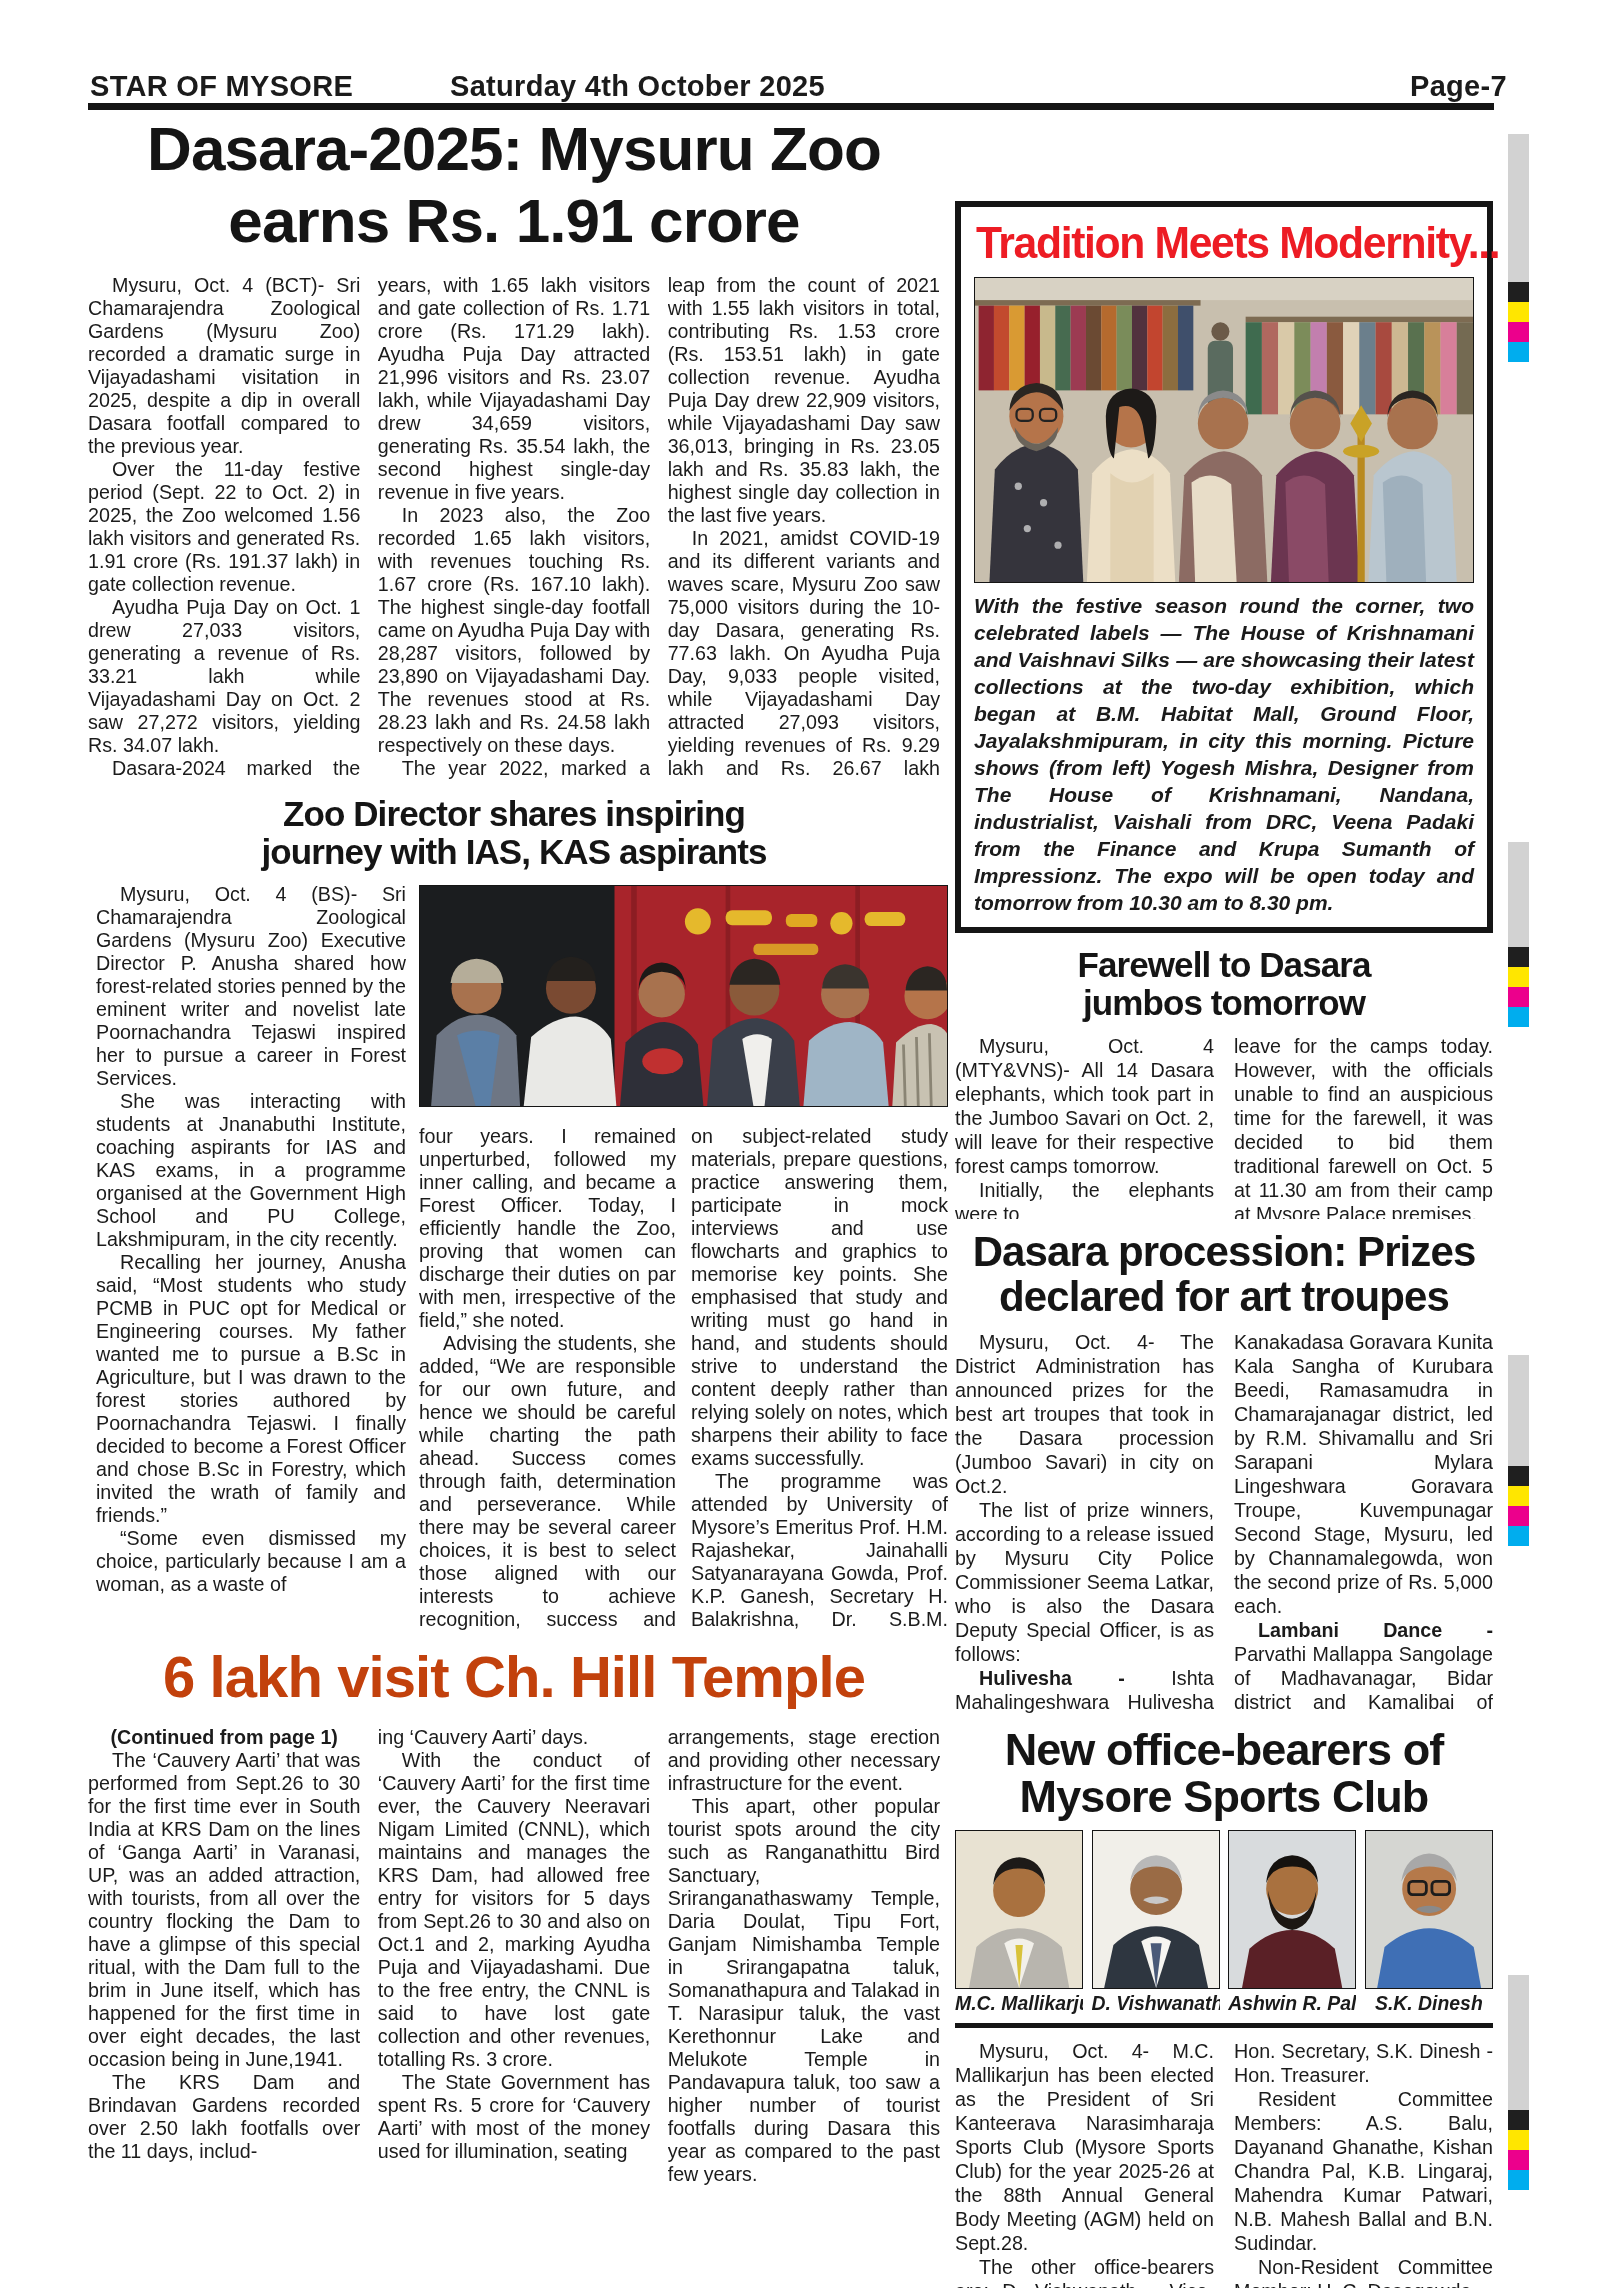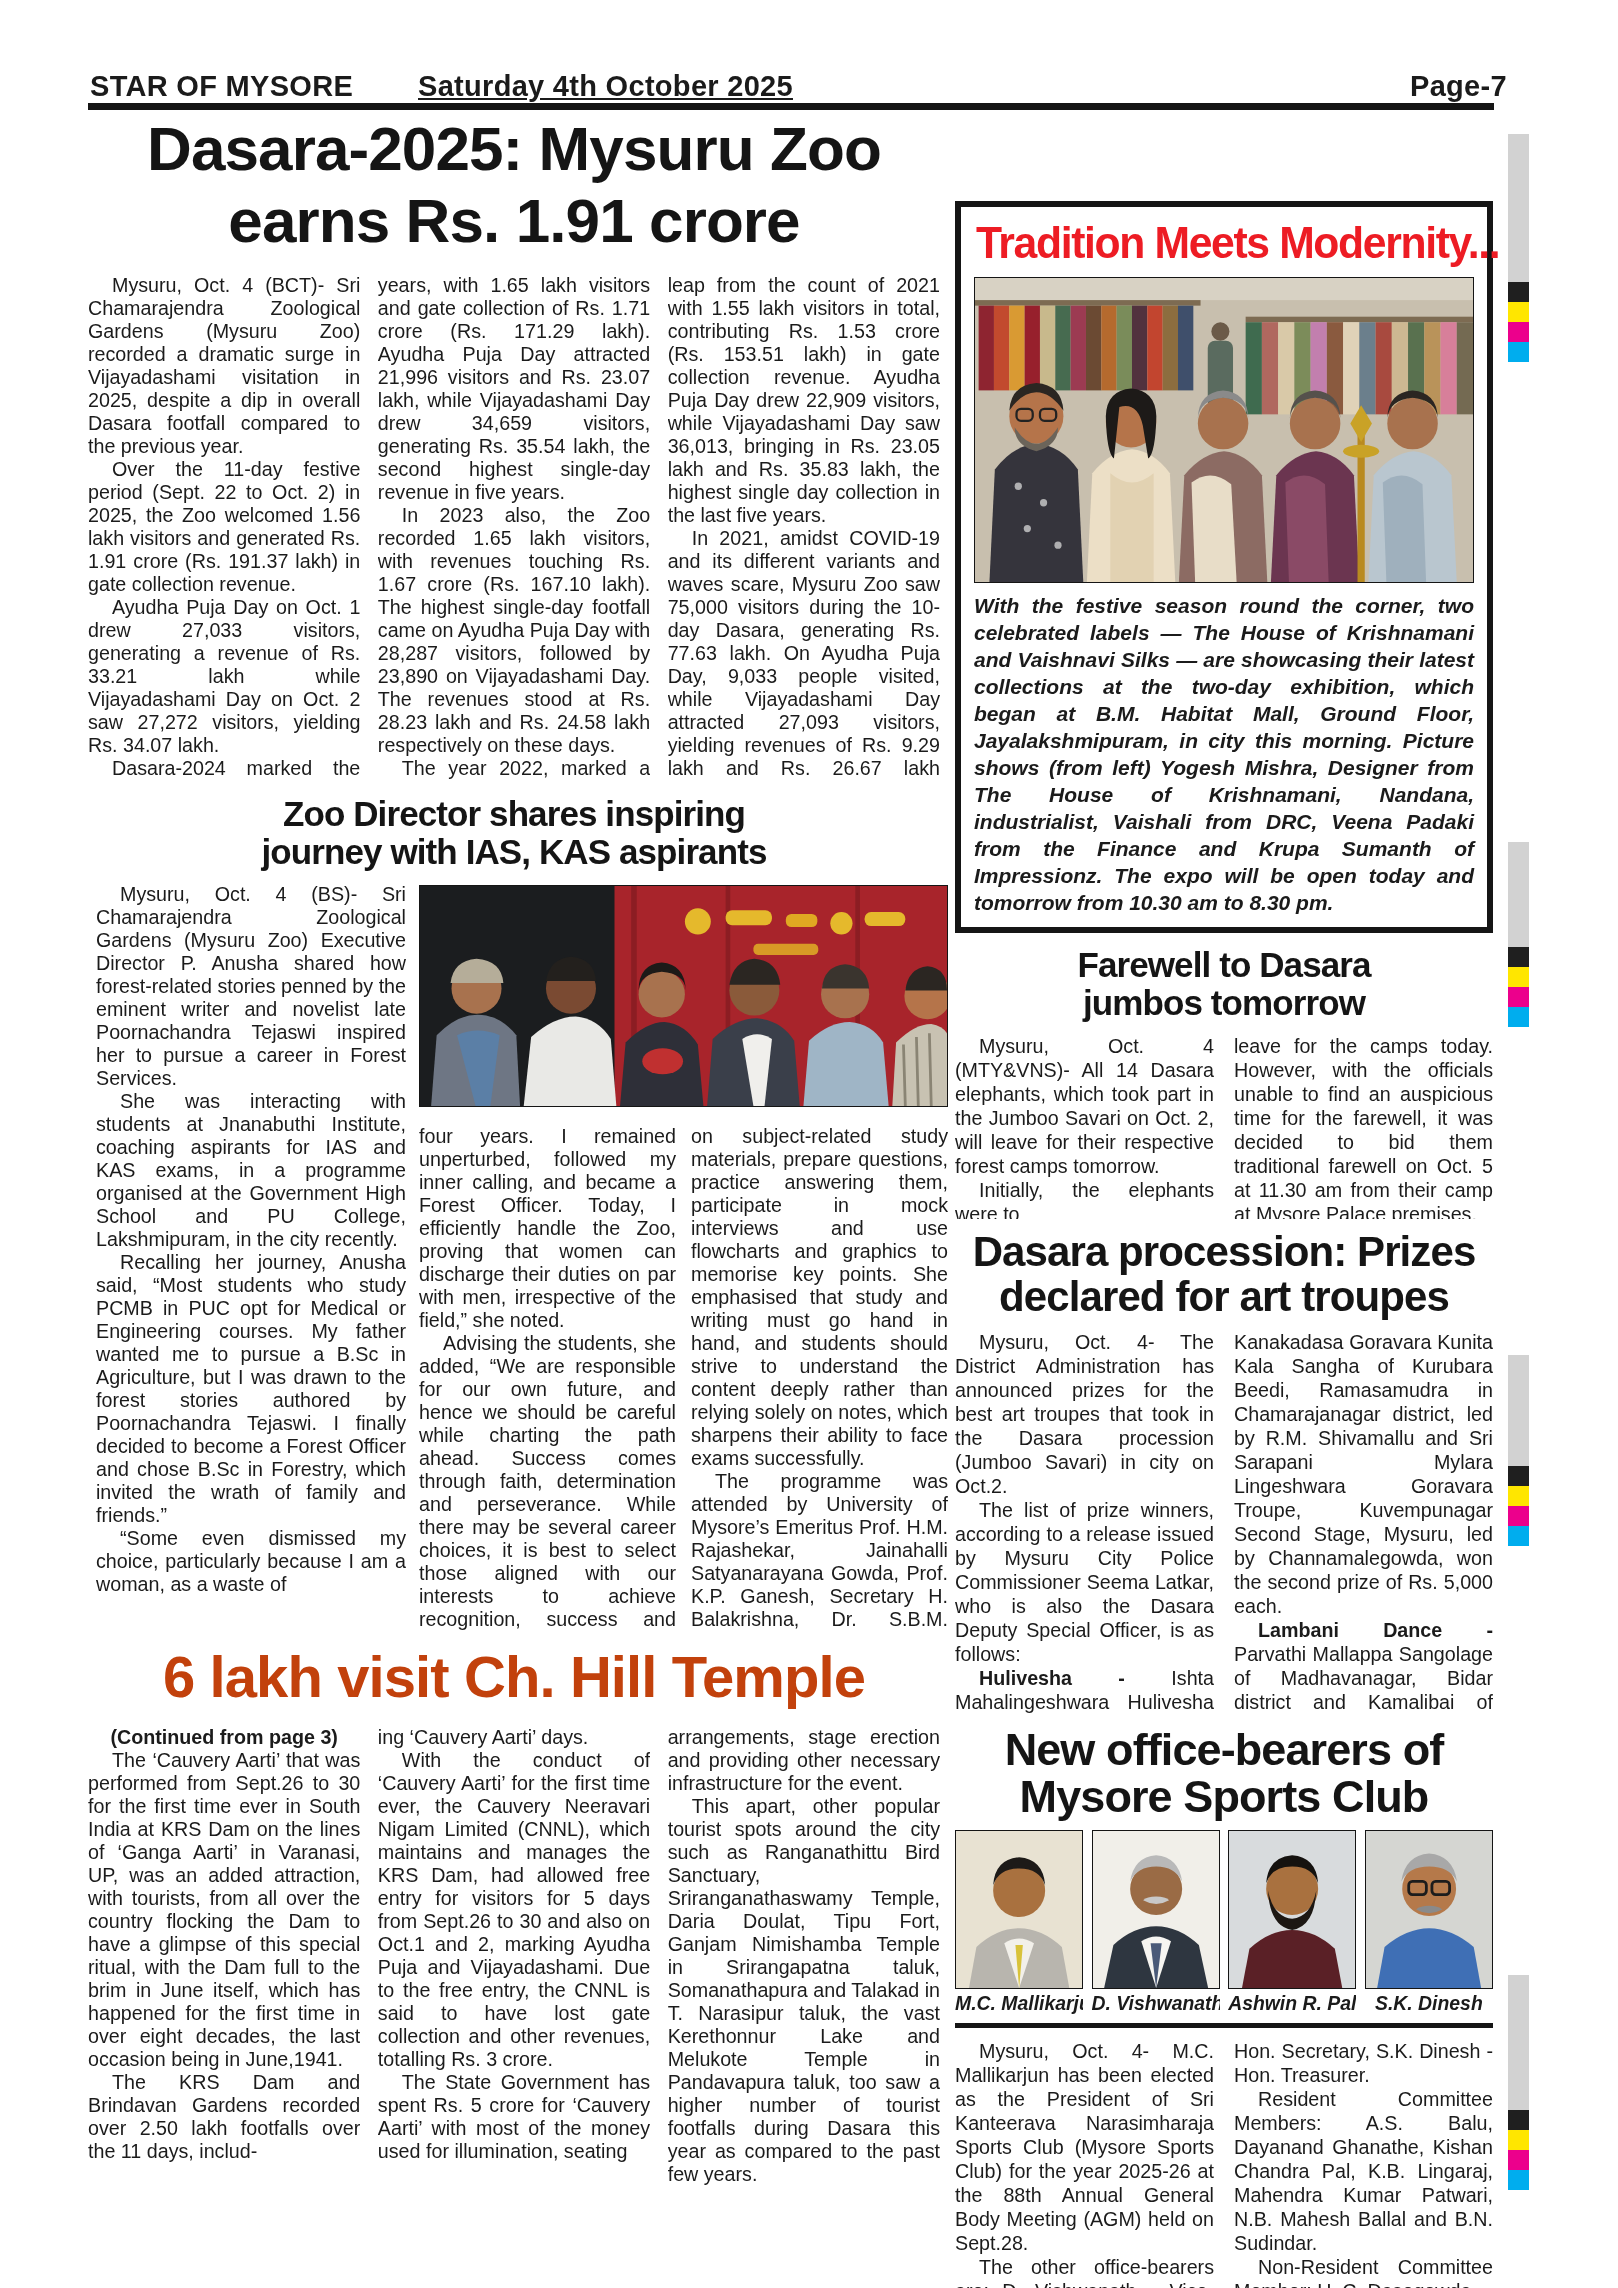--- a/index.html
+++ b/index.html
@@ -2,21 +2,21 @@
 <html style="font-size:14.8px"><head>
 <meta charset="utf-8">
 <title>Newspaper Page</title>
 <style>
   html,body{margin:0;padding:0;background:#ffffff;}
   .page{position:relative;width:1619px;height:2289px;background:#ffffff;
         font-family:"Liberation Sans", sans-serif;color:#1b1b1b;overflow:hidden;}
   
   .mast{position:absolute;top:70px;font-size:29px;font-weight:bold;letter-spacing:0.3px;white-space:nowrap;}
   .mast-paper{left:90px;text-align:center;}
-  .mast-date{left:418px;text-decoration:underline;}
+  .mast-date{left:450px;}
   .mast-page{left:1410px;}
   .mast-rule{position:absolute;left:88px;top:103px;width:1406px;height:6.5px;background:#151515;}
   
   .left-sec{position:absolute;left:88px;top:107px;width:852px;}
   .right-sec{position:absolute;left:955px;top:201px;width:538px;}
   
   .head{font-weight:bold;text-align:center;letter-spacing:-0.9px;color:#151515;}
   .head-xl{font-size:62px;line-height:1.17;padding-top:5.5px;margin:0 0 16.6px 0;}
   .head-lg{font-size:35px;line-height:1.07;margin:13px 0 13px 0;}
   .head-red-big{font-size:58px;line-height:1.05;margin:14.8px 0 18.5px 0;color:#c2410c;}
@@ -162,21 +162,21 @@
       </div>
       <div class="col zoo-c3">
         <p class="noindent">on subject-related study materials, prepare questions, practice answering them, participate in mock interviews and use flowcharts and graphics to memorise key points. She emphasised that study and writing must go hand in hand, and students should strive to understand the content deeply rather than relying solely on notes, which sharpens their ability to face exams successfully.</p>
         <p>The programme was attended by University of Mysore’s Emeritus Prof. H.M. Rajashekar, Jainahalli Satyanarayana Gowda, Prof. K.P. Ganesh, Secretary H. Balakrishna, Dr. S.B.M. Prasanna, K.Y. Nagendra and Prof. C.K. Kiran Koushik.</p>
       </div>
     </div>
 
     <h2 class="head head-red-big">6 lakh visit Ch. Hill Temple</h2>
     <div class="cols h520">
       <div class="col">
-        <p class="continued">(Continued from page 3)</p>
+        <p class="continued">(Continued from page 1)</p>
         <p>The ‘Cauvery Aarti’ that was performed from Sept.26 to 30 for the first time ever in South India at KRS Dam on the lines of ‘Ganga Aarti’ in Varanasi, UP, was an added attraction, with tourists, from all over the country flocking the Dam to have a glimpse of this special ritual, with the Dam full to the brim in June itself, which has happened for the first time in over eight decades, the last occasion being in June,1941.</p>
         <p>The KRS Dam and Brindavan Gardens recorded over 2.50 lakh footfalls over the 11 days, includ-</p>
       </div>
       <div class="col">
         <p class="noindent">ing ‘Cauvery Aarti’ days.</p>
         <p>With the conduct of ‘Cauvery Aarti’ for the first time ever, the Cauvery Neeravari Nigam Limited (CNNL), which maintains and manages the KRS Dam, had allowed free entry for visitors for 5 days from Sept.26 to 30 and also on Oct.1 and 2, marking Ayudha Puja and Vijayadashami. Due to the free entry, the CNNL is said to have lost gate collection and other revenues, totalling Rs. 3 crore.</p>
         <p>The State Government has spent Rs. 5 crore for ‘Cauvery Aarti’ with most of the money used for illumination, seating</p>
       </div>
       <div class="col">
         <p class="noindent">arrangements, stage erection and providing other necessary infrastructure for the event.</p>

